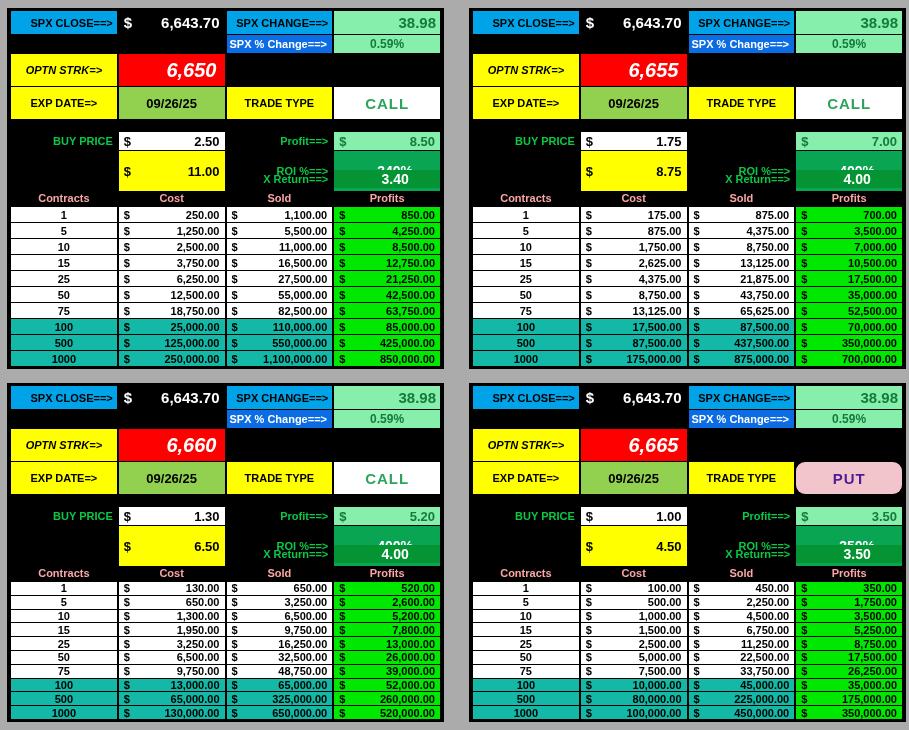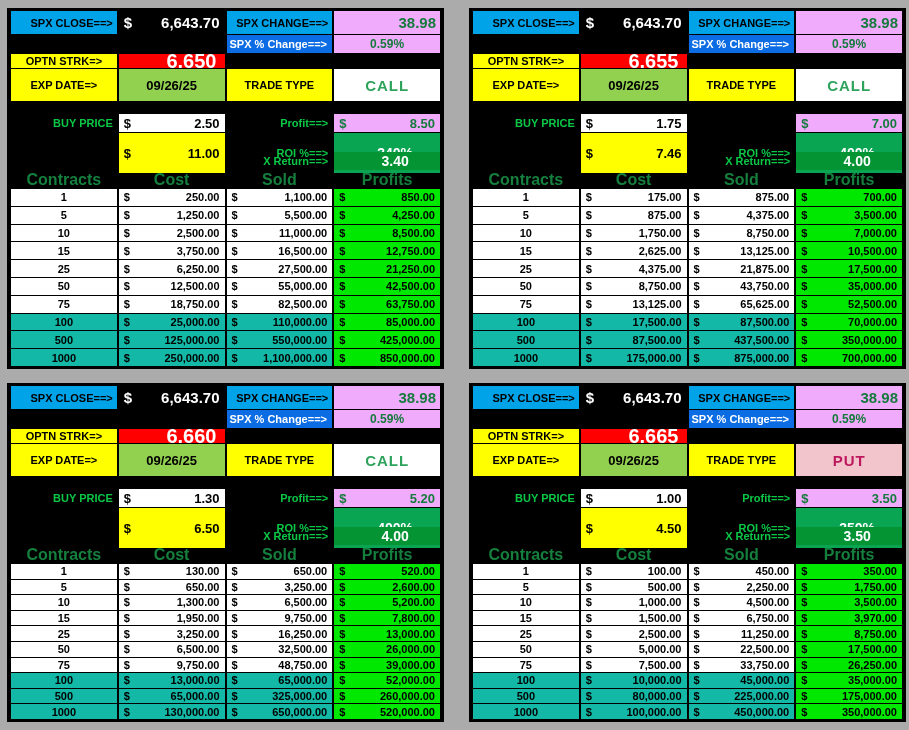--- a/index.html
+++ b/index.html
@@ -28,63 +28,63 @@
     gap: 1px;
   }
   .prow {
     display: grid;
     grid-template-columns: repeat(4, 1fr);
     column-gap: 2px;
     flex: 0 0 auto;
   }
   .rA { height: 23px; }
   .rB { height: 18px; }
-  .rC { height: 14px; }
+  .rC { height: 32px; font-style: italic; }
   .rD { height: 32px; }
   .spacer { height: 11px; }
   .rE, .rF, .rG { height: 18px; }
   .rHead { height: 17px; }
   .tbody { flex: 1 1 auto; display: flex; flex-direction: column; gap: 1px; min-height: 0; }
   .trow { flex: 1 1 0; min-height: 0; }
 
   .cell { display: flex; align-items: center; overflow: hidden; white-space: nowrap; font-size: 11px; }
   .span2 { grid-column: span 2; }
   .blank { background: transparent; }
   .right { justify-content: flex-end; padding-right: 4px; }
   .left  { justify-content: flex-start; padding-left: 3px; }
   .center{ justify-content: center; }
   .money { justify-content: space-between; padding: 0 5px 0 5px; }
 
   .bg-cyan   { background: #00A2E8; }
   .bg-blue   { background: #0B6CE3; }
-  .bg-lgreen { background: #f0abfc; }
+  .bg-lgreen { background: #86efac; }
   .bg-yellow { background: #FFFF00; }
   .bg-red    { background: #FF0000; }
   .bg-white  { background: #FFFFFF; }
   .bg-egreen { background: #92D050; }
   .bg-roi    { background: #0AA553; }
   .bg-xr     { background: #049434; }
   .bg-pgreen { background: #00E800; }
 
   .t-white  { color: #FFFFFF; }
   .t-dgreen { color: #157A3C; }
   .t-buy    { color: #0AC846; }
   .t-sell   { color: #F21B1B; margin-top: 40px; }
 
   .big   { font-size: 15px; }
   .pct   { font-size: 12px; }
   .strike{ font-size: 20px; justify-content: flex-end; padding-right: 8px; }
   .date  { font-size: 13px; }
   .trade { font-size: 15px; letter-spacing: 1px; }
   .trade.call { background: #ffffff; color: #2EA35C; }
-  .trade.put  { background: #F2C4CC; color: #be185d; }
+  .trade.put  { background: #F2C4CC; color: #4c1d95; border-radius: 9px; }
   .price { font-size: 13px; }
   .roiv  { font-size: 14px; padding-left: 16px; }
 
-  .th { color: #15803d; font-size: 16px; }
+  .th { color: #fca5a5; font-size: 11px; }
   .td { background: #FFFFFF; font-size: 11px; }
   .td.hl { background: #14b8a6; }
   .td.bg-pgreen { background: #00E800; }
 </style>
 </head>
 <body>
 
 <main class="board">
   <section class="panel">
 
@@ -361,21 +361,21 @@
       <div class="cell money bg-lgreen price t-dgreen">
         <span>$</span>
         <span>7.00</span>
       </div>
     </div>
 
     <div class="prow rF">
       <div class="cell right t-sell">SELL PRICE</div>
       <div class="cell money bg-yellow price">
         <span>$</span>
-        <span>7.46</span>
+        <span>8.75</span>
       </div>
       <div class="cell right t-buy">ROI %==&gt;</div>
       <div class="cell center bg-roi roiv t-white">400%</div>
     </div>
 
     <div class="prow rG">
       <div class="cell span2 blank"></div>
       <div class="cell right t-buy">X Return==&gt;</div>
       <div class="cell center bg-xr roiv t-white">4.00</div>
     </div>
@@ -905,21 +905,21 @@
     <div class="cell money td hl-able">
       <span>$</span>
       <span>1,500.00</span>
     </div>
     <div class="cell money td hl-able">
       <span>$</span>
       <span>6,750.00</span>
     </div>
     <div class="cell money td bg-pgreen">
       <span>$</span>
-      <span>3,970.00</span>
+      <span>5,250.00</span>
     </div>
   </div>
 
   <div class="prow trow">
     <div class="cell center td hl-able">25</div>
     <div class="cell money td hl-able">
       <span>$</span>
       <span>2,500.00</span>
     </div>
     <div class="cell money td hl-able">

